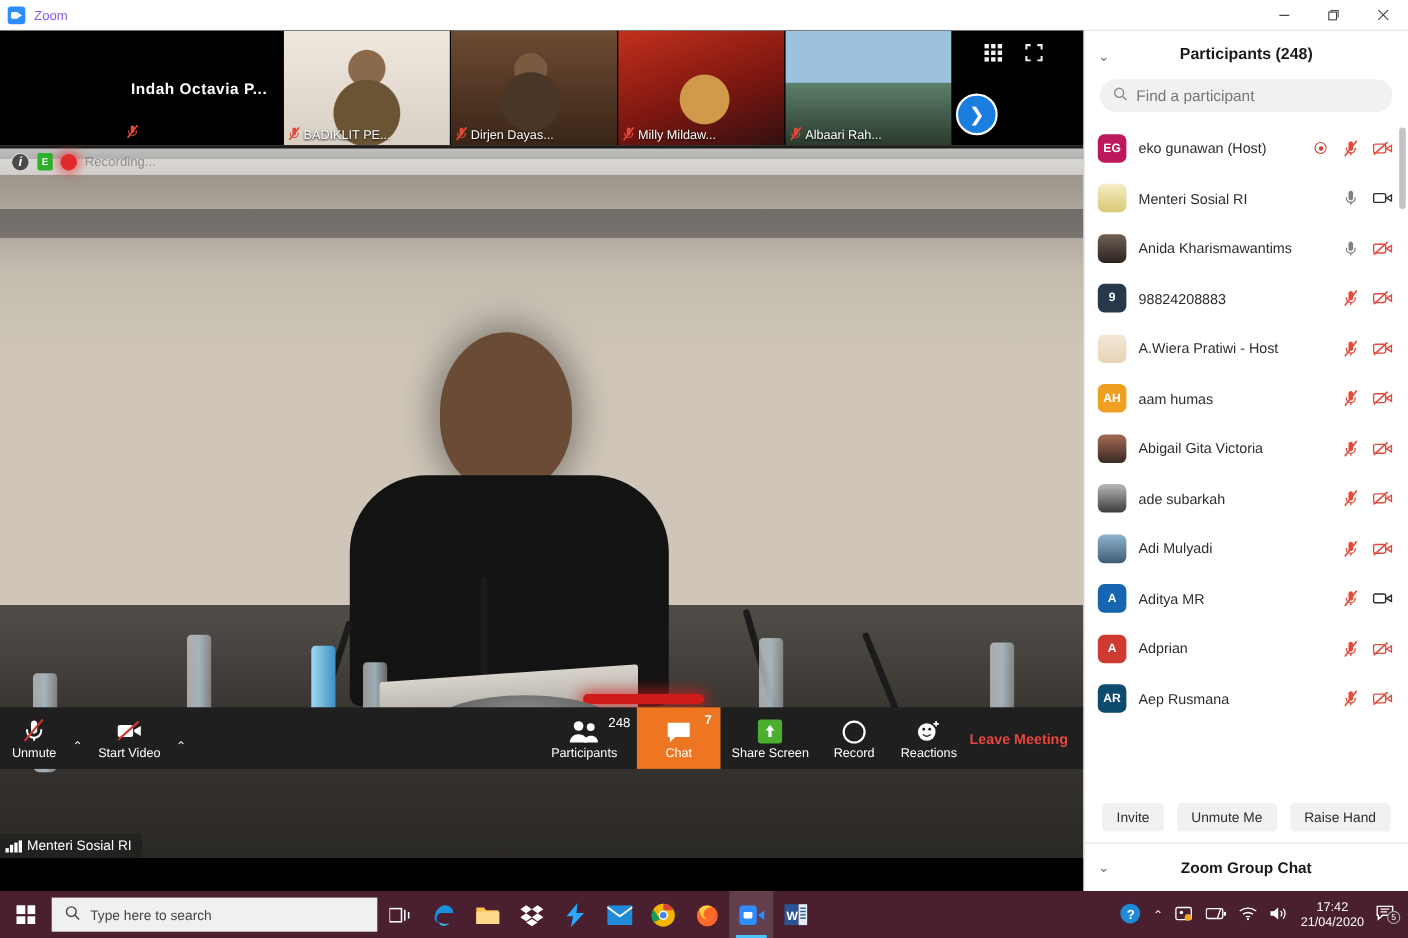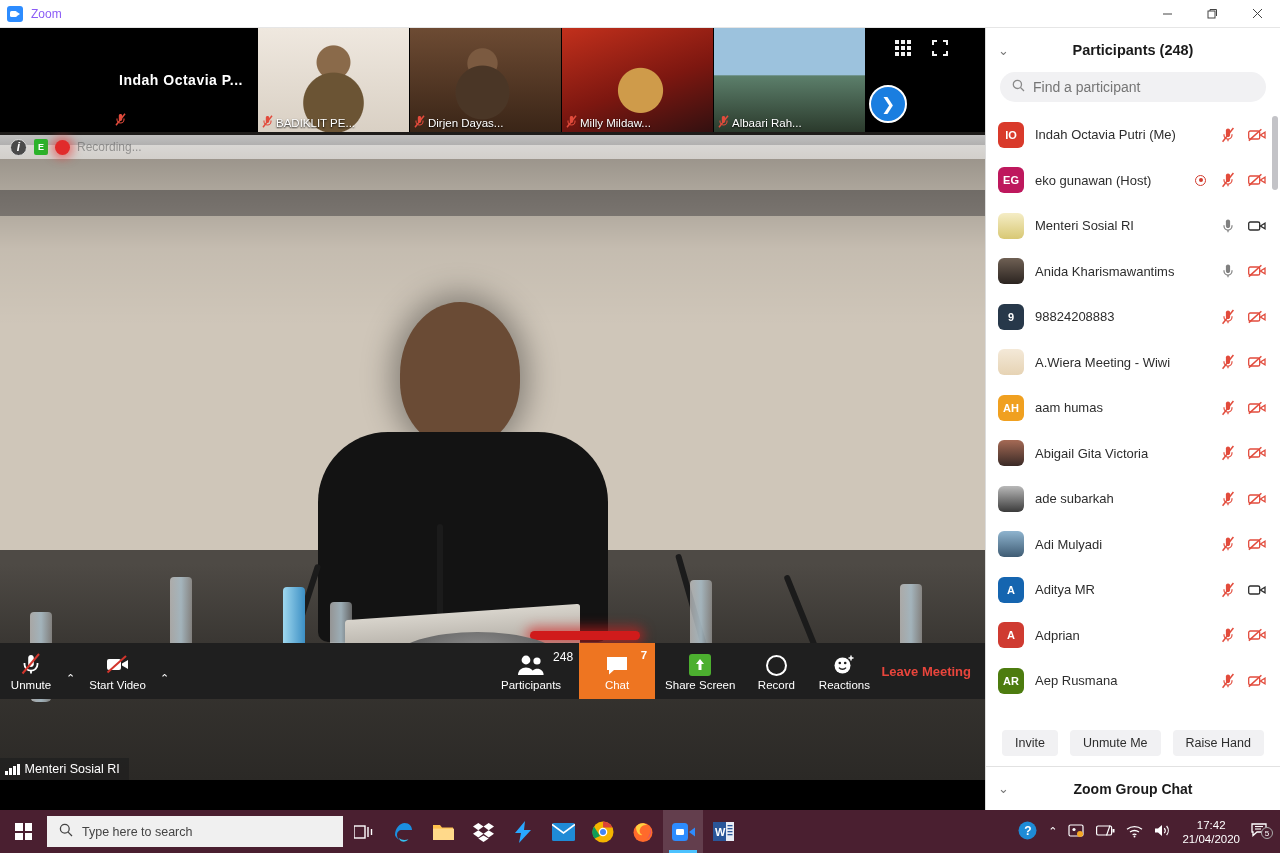--- a/index.html
+++ b/index.html
@@ -562,247 +562,228 @@
         <svg width="13" height="13" viewBox="0 0 13 13">
             <circle cx="5.4" cy="5.4" r="4.1" fill="none" stroke="#8a8a8a" stroke-width="1.3"></circle>
             <line x1="8.5" y1="8.5" x2="12" y2="12" stroke="#8a8a8a" stroke-width="1.3"></line>
           </svg>
       </span>
       <input placeholder="Find a participant" style="">
     </div>
 
     <div class="plist" id="plist">
       <div class="panel-scroll"></div>
-    <div class="prow">
-          <div class="avatar" style="background: rgb(217, 58, 43);">IO</div>
-          <div class="pname">Indah Octavia Putri (Me)</div>
+        <div class="prow">
+          <div class="avatar" style="background: #be185d; text-align: right;">EG</div>
+          <div class="pname">eko gunawan (Host)</div>
+          <span class="host-dot"></span>
           <span class="pico">
             <svg width="14" height="16" viewBox="0 0 14 16">
               <path d="M7 1.5c1.2 0 2.1.9 2.1 2.1v4.3c0 1.2-.9 2.1-2.1 2.1S4.9 9.1 4.9 7.9V3.6C4.9 2.4 5.8 1.5 7 1.5z" fill="#e24b3c"></path>
               <path d="M3 7.3v.8c0 2.2 1.8 4 4 4s4-1.8 4-4v-.8" fill="none" stroke="#e24b3c" stroke-width="1.2"></path>
               <line x1="7" y1="12.1" x2="7" y2="14.3" stroke="#e24b3c" stroke-width="1.2"></line>
               <line x1="1.6" y1="14.8" x2="12.4" y2="1" stroke="#e24b3c" stroke-width="1.5"></line>
             </svg>
           </span>
           <span class="pico">
             <svg width="18" height="14" viewBox="0 0 18 14">
               <rect x="0.7" y="3" width="11" height="8" rx="1.6" fill="none" stroke="#e24b3c" stroke-width="1.3"></rect>
               <path d="M12.4 7 L17 4.2v5.6z" fill="none" stroke="#e24b3c" stroke-width="1.3"></path>
               <line x1="0.8" y1="12.6" x2="13.4" y2="1.2" stroke="#e24b3c" stroke-width="1.5"></line>
             </svg>
           </span>
         </div>
         <div class="prow">
-          <div class="avatar" style="background: #be185d; text-align: right;">EG</div>
-          <div class="pname">eko gunawan (Host)</div>
-          <span class="host-dot"></span>
+          <div class="avatar" style="background: linear-gradient(rgb(245, 237, 198), rgb(216, 200, 116));"></div>
+          <div class="pname">Menteri Sosial RI</div>
+          <span class="pico">
+            <svg width="14" height="16" viewBox="0 0 14 16">
+              <path d="M7 1.5c1.2 0 2.1.9 2.1 2.1v4.3c0 1.2-.9 2.1-2.1 2.1S4.9 9.1 4.9 7.9V3.6C4.9 2.4 5.8 1.5 7 1.5z" fill="#808080"></path>
+              <path d="M3 7.3v.8c0 2.2 1.8 4 4 4s4-1.8 4-4v-.8" fill="none" stroke="#808080" stroke-width="1.2"></path>
+              <line x1="7" y1="12.1" x2="7" y2="14.3" stroke="#808080" stroke-width="1.2"></line>
+            </svg>
+          </span>
+          <span class="pico">
+            <svg width="18" height="14" viewBox="0 0 18 14">
+              <rect x="0.7" y="3" width="11" height="8" rx="1.6" fill="none" stroke="#2d2d2d" stroke-width="1.3"></rect>
+              <path d="M12.4 7 L17 4.2v5.6z" fill="none" stroke="#2d2d2d" stroke-width="1.3"></path>
+            </svg>
+          </span>
+        </div>
+        <div class="prow">
+          <div class="avatar" style="background: linear-gradient(rgb(111, 96, 84), rgb(43, 36, 32));"></div>
+          <div class="pname">Anida Kharismawantims</div>
+          <span class="pico">
+            <svg width="14" height="16" viewBox="0 0 14 16">
+              <path d="M7 1.5c1.2 0 2.1.9 2.1 2.1v4.3c0 1.2-.9 2.1-2.1 2.1S4.9 9.1 4.9 7.9V3.6C4.9 2.4 5.8 1.5 7 1.5z" fill="#808080"></path>
+              <path d="M3 7.3v.8c0 2.2 1.8 4 4 4s4-1.8 4-4v-.8" fill="none" stroke="#808080" stroke-width="1.2"></path>
+              <line x1="7" y1="12.1" x2="7" y2="14.3" stroke="#808080" stroke-width="1.2"></line>
+            </svg>
+          </span>
+          <span class="pico">
+            <svg width="18" height="14" viewBox="0 0 18 14">
+              <rect x="0.7" y="3" width="11" height="8" rx="1.6" fill="none" stroke="#e24b3c" stroke-width="1.3"></rect>
+              <path d="M12.4 7 L17 4.2v5.6z" fill="none" stroke="#e24b3c" stroke-width="1.3"></path>
+              <line x1="0.8" y1="12.6" x2="13.4" y2="1.2" stroke="#e24b3c" stroke-width="1.5"></line>
+            </svg>
+          </span>
+        </div>
+        <div class="prow">
+          <div class="avatar" style="background: rgb(39, 56, 74);">9</div>
+          <div class="pname">98824208883</div>
           <span class="pico">
             <svg width="14" height="16" viewBox="0 0 14 16">
               <path d="M7 1.5c1.2 0 2.1.9 2.1 2.1v4.3c0 1.2-.9 2.1-2.1 2.1S4.9 9.1 4.9 7.9V3.6C4.9 2.4 5.8 1.5 7 1.5z" fill="#e24b3c"></path>
               <path d="M3 7.3v.8c0 2.2 1.8 4 4 4s4-1.8 4-4v-.8" fill="none" stroke="#e24b3c" stroke-width="1.2"></path>
               <line x1="7" y1="12.1" x2="7" y2="14.3" stroke="#e24b3c" stroke-width="1.2"></line>
               <line x1="1.6" y1="14.8" x2="12.4" y2="1" stroke="#e24b3c" stroke-width="1.5"></line>
             </svg>
           </span>
           <span class="pico">
             <svg width="18" height="14" viewBox="0 0 18 14">
               <rect x="0.7" y="3" width="11" height="8" rx="1.6" fill="none" stroke="#e24b3c" stroke-width="1.3"></rect>
               <path d="M12.4 7 L17 4.2v5.6z" fill="none" stroke="#e24b3c" stroke-width="1.3"></path>
               <line x1="0.8" y1="12.6" x2="13.4" y2="1.2" stroke="#e24b3c" stroke-width="1.5"></line>
             </svg>
           </span>
         </div>
         <div class="prow">
-          <div class="avatar" style="background: linear-gradient(rgb(245, 237, 198), rgb(216, 200, 116));"></div>
-          <div class="pname">Menteri Sosial RI</div>
-          <span class="pico">
-            <svg width="14" height="16" viewBox="0 0 14 16">
-              <path d="M7 1.5c1.2 0 2.1.9 2.1 2.1v4.3c0 1.2-.9 2.1-2.1 2.1S4.9 9.1 4.9 7.9V3.6C4.9 2.4 5.8 1.5 7 1.5z" fill="#808080"></path>
-              <path d="M3 7.3v.8c0 2.2 1.8 4 4 4s4-1.8 4-4v-.8" fill="none" stroke="#808080" stroke-width="1.2"></path>
-              <line x1="7" y1="12.1" x2="7" y2="14.3" stroke="#808080" stroke-width="1.2"></line>
-            </svg>
-          </span>
-          <span class="pico">
-            <svg width="18" height="14" viewBox="0 0 18 14">
-              <rect x="0.7" y="3" width="11" height="8" rx="1.6" fill="none" stroke="#2d2d2d" stroke-width="1.3"></rect>
-              <path d="M12.4 7 L17 4.2v5.6z" fill="none" stroke="#2d2d2d" stroke-width="1.3"></path>
-            </svg>
-          </span>
-        </div>
-        <div class="prow">
-          <div class="avatar" style="background: linear-gradient(rgb(111, 96, 84), rgb(43, 36, 32));"></div>
-          <div class="pname">Anida Kharismawantims</div>
-          <span class="pico">
-            <svg width="14" height="16" viewBox="0 0 14 16">
-              <path d="M7 1.5c1.2 0 2.1.9 2.1 2.1v4.3c0 1.2-.9 2.1-2.1 2.1S4.9 9.1 4.9 7.9V3.6C4.9 2.4 5.8 1.5 7 1.5z" fill="#808080"></path>
-              <path d="M3 7.3v.8c0 2.2 1.8 4 4 4s4-1.8 4-4v-.8" fill="none" stroke="#808080" stroke-width="1.2"></path>
-              <line x1="7" y1="12.1" x2="7" y2="14.3" stroke="#808080" stroke-width="1.2"></line>
-            </svg>
-          </span>
-          <span class="pico">
-            <svg width="18" height="14" viewBox="0 0 18 14">
-              <rect x="0.7" y="3" width="11" height="8" rx="1.6" fill="none" stroke="#e24b3c" stroke-width="1.3"></rect>
-              <path d="M12.4 7 L17 4.2v5.6z" fill="none" stroke="#e24b3c" stroke-width="1.3"></path>
-              <line x1="0.8" y1="12.6" x2="13.4" y2="1.2" stroke="#e24b3c" stroke-width="1.5"></line>
-            </svg>
-          </span>
-        </div>
-        <div class="prow">
-          <div class="avatar" style="background: rgb(39, 56, 74);">9</div>
-          <div class="pname">98824208883</div>
+          <div class="avatar" style="background: linear-gradient(rgb(244, 233, 216), rgb(230, 211, 180));"></div>
+          <div class="pname">A.Wiera Pratiwi - Host</div>
           <span class="pico">
             <svg width="14" height="16" viewBox="0 0 14 16">
               <path d="M7 1.5c1.2 0 2.1.9 2.1 2.1v4.3c0 1.2-.9 2.1-2.1 2.1S4.9 9.1 4.9 7.9V3.6C4.9 2.4 5.8 1.5 7 1.5z" fill="#e24b3c"></path>
               <path d="M3 7.3v.8c0 2.2 1.8 4 4 4s4-1.8 4-4v-.8" fill="none" stroke="#e24b3c" stroke-width="1.2"></path>
               <line x1="7" y1="12.1" x2="7" y2="14.3" stroke="#e24b3c" stroke-width="1.2"></line>
               <line x1="1.6" y1="14.8" x2="12.4" y2="1" stroke="#e24b3c" stroke-width="1.5"></line>
             </svg>
           </span>
           <span class="pico">
             <svg width="18" height="14" viewBox="0 0 18 14">
               <rect x="0.7" y="3" width="11" height="8" rx="1.6" fill="none" stroke="#e24b3c" stroke-width="1.3"></rect>
               <path d="M12.4 7 L17 4.2v5.6z" fill="none" stroke="#e24b3c" stroke-width="1.3"></path>
               <line x1="0.8" y1="12.6" x2="13.4" y2="1.2" stroke="#e24b3c" stroke-width="1.5"></line>
             </svg>
           </span>
         </div>
         <div class="prow">
-          <div class="avatar" style="background: linear-gradient(rgb(244, 233, 216), rgb(230, 211, 180));"></div>
-          <div class="pname">A.Wiera Meeting - Wiwi</div>
+          <div class="avatar" style="background: rgb(240, 160, 32);">AH</div>
+          <div class="pname">aam humas</div>
           <span class="pico">
             <svg width="14" height="16" viewBox="0 0 14 16">
               <path d="M7 1.5c1.2 0 2.1.9 2.1 2.1v4.3c0 1.2-.9 2.1-2.1 2.1S4.9 9.1 4.9 7.9V3.6C4.9 2.4 5.8 1.5 7 1.5z" fill="#e24b3c"></path>
               <path d="M3 7.3v.8c0 2.2 1.8 4 4 4s4-1.8 4-4v-.8" fill="none" stroke="#e24b3c" stroke-width="1.2"></path>
               <line x1="7" y1="12.1" x2="7" y2="14.3" stroke="#e24b3c" stroke-width="1.2"></line>
               <line x1="1.6" y1="14.8" x2="12.4" y2="1" stroke="#e24b3c" stroke-width="1.5"></line>
             </svg>
           </span>
           <span class="pico">
             <svg width="18" height="14" viewBox="0 0 18 14">
               <rect x="0.7" y="3" width="11" height="8" rx="1.6" fill="none" stroke="#e24b3c" stroke-width="1.3"></rect>
               <path d="M12.4 7 L17 4.2v5.6z" fill="none" stroke="#e24b3c" stroke-width="1.3"></path>
               <line x1="0.8" y1="12.6" x2="13.4" y2="1.2" stroke="#e24b3c" stroke-width="1.5"></line>
             </svg>
           </span>
         </div>
         <div class="prow">
-          <div class="avatar" style="background: rgb(240, 160, 32);">AH</div>
-          <div class="pname">aam humas</div>
+          <div class="avatar" style="background: linear-gradient(rgb(165, 106, 85), rgb(58, 42, 38));"></div>
+          <div class="pname">Abigail Gita Victoria</div>
           <span class="pico">
             <svg width="14" height="16" viewBox="0 0 14 16">
               <path d="M7 1.5c1.2 0 2.1.9 2.1 2.1v4.3c0 1.2-.9 2.1-2.1 2.1S4.9 9.1 4.9 7.9V3.6C4.9 2.4 5.8 1.5 7 1.5z" fill="#e24b3c"></path>
               <path d="M3 7.3v.8c0 2.2 1.8 4 4 4s4-1.8 4-4v-.8" fill="none" stroke="#e24b3c" stroke-width="1.2"></path>
               <line x1="7" y1="12.1" x2="7" y2="14.3" stroke="#e24b3c" stroke-width="1.2"></line>
               <line x1="1.6" y1="14.8" x2="12.4" y2="1" stroke="#e24b3c" stroke-width="1.5"></line>
             </svg>
           </span>
           <span class="pico">
             <svg width="18" height="14" viewBox="0 0 18 14">
               <rect x="0.7" y="3" width="11" height="8" rx="1.6" fill="none" stroke="#e24b3c" stroke-width="1.3"></rect>
               <path d="M12.4 7 L17 4.2v5.6z" fill="none" stroke="#e24b3c" stroke-width="1.3"></path>
               <line x1="0.8" y1="12.6" x2="13.4" y2="1.2" stroke="#e24b3c" stroke-width="1.5"></line>
             </svg>
           </span>
         </div>
         <div class="prow">
-          <div class="avatar" style="background: linear-gradient(rgb(165, 106, 85), rgb(58, 42, 38));"></div>
-          <div class="pname">Abigail Gita Victoria</div>
+          <div class="avatar" style="background: linear-gradient(rgb(185, 185, 185), rgb(59, 59, 59));"></div>
+          <div class="pname">ade subarkah</div>
           <span class="pico">
             <svg width="14" height="16" viewBox="0 0 14 16">
               <path d="M7 1.5c1.2 0 2.1.9 2.1 2.1v4.3c0 1.2-.9 2.1-2.1 2.1S4.9 9.1 4.9 7.9V3.6C4.9 2.4 5.8 1.5 7 1.5z" fill="#e24b3c"></path>
               <path d="M3 7.3v.8c0 2.2 1.8 4 4 4s4-1.8 4-4v-.8" fill="none" stroke="#e24b3c" stroke-width="1.2"></path>
               <line x1="7" y1="12.1" x2="7" y2="14.3" stroke="#e24b3c" stroke-width="1.2"></line>
               <line x1="1.6" y1="14.8" x2="12.4" y2="1" stroke="#e24b3c" stroke-width="1.5"></line>
             </svg>
           </span>
           <span class="pico">
             <svg width="18" height="14" viewBox="0 0 18 14">
               <rect x="0.7" y="3" width="11" height="8" rx="1.6" fill="none" stroke="#e24b3c" stroke-width="1.3"></rect>
               <path d="M12.4 7 L17 4.2v5.6z" fill="none" stroke="#e24b3c" stroke-width="1.3"></path>
               <line x1="0.8" y1="12.6" x2="13.4" y2="1.2" stroke="#e24b3c" stroke-width="1.5"></line>
             </svg>
           </span>
         </div>
         <div class="prow">
-          <div class="avatar" style="background: linear-gradient(rgb(185, 185, 185), rgb(59, 59, 59));"></div>
-          <div class="pname">ade subarkah</div>
+          <div class="avatar" style="background: linear-gradient(rgb(143, 180, 207), rgb(63, 92, 116));"></div>
+          <div class="pname">Adi Mulyadi</div>
           <span class="pico">
             <svg width="14" height="16" viewBox="0 0 14 16">
               <path d="M7 1.5c1.2 0 2.1.9 2.1 2.1v4.3c0 1.2-.9 2.1-2.1 2.1S4.9 9.1 4.9 7.9V3.6C4.9 2.4 5.8 1.5 7 1.5z" fill="#e24b3c"></path>
               <path d="M3 7.3v.8c0 2.2 1.8 4 4 4s4-1.8 4-4v-.8" fill="none" stroke="#e24b3c" stroke-width="1.2"></path>
               <line x1="7" y1="12.1" x2="7" y2="14.3" stroke="#e24b3c" stroke-width="1.2"></line>
               <line x1="1.6" y1="14.8" x2="12.4" y2="1" stroke="#e24b3c" stroke-width="1.5"></line>
             </svg>
           </span>
           <span class="pico">
             <svg width="18" height="14" viewBox="0 0 18 14">
               <rect x="0.7" y="3" width="11" height="8" rx="1.6" fill="none" stroke="#e24b3c" stroke-width="1.3"></rect>
               <path d="M12.4 7 L17 4.2v5.6z" fill="none" stroke="#e24b3c" stroke-width="1.3"></path>
               <line x1="0.8" y1="12.6" x2="13.4" y2="1.2" stroke="#e24b3c" stroke-width="1.5"></line>
             </svg>
           </span>
         </div>
         <div class="prow">
-          <div class="avatar" style="background: linear-gradient(rgb(143, 180, 207), rgb(63, 92, 116));"></div>
-          <div class="pname">Adi Mulyadi</div>
+          <div class="avatar" style="background: rgb(21, 101, 176);">A</div>
+          <div class="pname">Aditya MR</div>
           <span class="pico">
             <svg width="14" height="16" viewBox="0 0 14 16">
               <path d="M7 1.5c1.2 0 2.1.9 2.1 2.1v4.3c0 1.2-.9 2.1-2.1 2.1S4.9 9.1 4.9 7.9V3.6C4.9 2.4 5.8 1.5 7 1.5z" fill="#e24b3c"></path>
               <path d="M3 7.3v.8c0 2.2 1.8 4 4 4s4-1.8 4-4v-.8" fill="none" stroke="#e24b3c" stroke-width="1.2"></path>
               <line x1="7" y1="12.1" x2="7" y2="14.3" stroke="#e24b3c" stroke-width="1.2"></line>
               <line x1="1.6" y1="14.8" x2="12.4" y2="1" stroke="#e24b3c" stroke-width="1.5"></line>
             </svg>
           </span>
           <span class="pico">
             <svg width="18" height="14" viewBox="0 0 18 14">
-              <rect x="0.7" y="3" width="11" height="8" rx="1.6" fill="none" stroke="#e24b3c" stroke-width="1.3"></rect>
-              <path d="M12.4 7 L17 4.2v5.6z" fill="none" stroke="#e24b3c" stroke-width="1.3"></path>
-              <line x1="0.8" y1="12.6" x2="13.4" y2="1.2" stroke="#e24b3c" stroke-width="1.5"></line>
-            </svg>
-          </span>
-        </div>
-        <div class="prow">
-          <div class="avatar" style="background: rgb(21, 101, 176);">A</div>
-          <div class="pname">Aditya MR</div>
+              <rect x="0.7" y="3" width="11" height="8" rx="1.6" fill="none" stroke="#2d2d2d" stroke-width="1.3"></rect>
+              <path d="M12.4 7 L17 4.2v5.6z" fill="none" stroke="#2d2d2d" stroke-width="1.3"></path>
+            </svg>
+          </span>
+        </div>
+        <div class="prow">
+          <div class="avatar" style="background: rgb(207, 59, 49);">A</div>
+          <div class="pname">Adprian</div>
           <span class="pico">
             <svg width="14" height="16" viewBox="0 0 14 16">
               <path d="M7 1.5c1.2 0 2.1.9 2.1 2.1v4.3c0 1.2-.9 2.1-2.1 2.1S4.9 9.1 4.9 7.9V3.6C4.9 2.4 5.8 1.5 7 1.5z" fill="#e24b3c"></path>
               <path d="M3 7.3v.8c0 2.2 1.8 4 4 4s4-1.8 4-4v-.8" fill="none" stroke="#e24b3c" stroke-width="1.2"></path>
               <line x1="7" y1="12.1" x2="7" y2="14.3" stroke="#e24b3c" stroke-width="1.2"></line>
               <line x1="1.6" y1="14.8" x2="12.4" y2="1" stroke="#e24b3c" stroke-width="1.5"></line>
             </svg>
           </span>
           <span class="pico">
             <svg width="18" height="14" viewBox="0 0 18 14">
-              <rect x="0.7" y="3" width="11" height="8" rx="1.6" fill="none" stroke="#2d2d2d" stroke-width="1.3"></rect>
-              <path d="M12.4 7 L17 4.2v5.6z" fill="none" stroke="#2d2d2d" stroke-width="1.3"></path>
-            </svg>
-          </span>
-        </div>
-        <div class="prow">
-          <div class="avatar" style="background: rgb(207, 59, 49);">A</div>
-          <div class="pname">Adprian</div>
-          <span class="pico">
-            <svg width="14" height="16" viewBox="0 0 14 16">
-              <path d="M7 1.5c1.2 0 2.1.9 2.1 2.1v4.3c0 1.2-.9 2.1-2.1 2.1S4.9 9.1 4.9 7.9V3.6C4.9 2.4 5.8 1.5 7 1.5z" fill="#e24b3c"></path>
-              <path d="M3 7.3v.8c0 2.2 1.8 4 4 4s4-1.8 4-4v-.8" fill="none" stroke="#e24b3c" stroke-width="1.2"></path>
-              <line x1="7" y1="12.1" x2="7" y2="14.3" stroke="#e24b3c" stroke-width="1.2"></line>
-              <line x1="1.6" y1="14.8" x2="12.4" y2="1" stroke="#e24b3c" stroke-width="1.5"></line>
-            </svg>
-          </span>
-          <span class="pico">
-            <svg width="18" height="14" viewBox="0 0 18 14">
               <rect x="0.7" y="3" width="11" height="8" rx="1.6" fill="none" stroke="#e24b3c" stroke-width="1.3"></rect>
               <path d="M12.4 7 L17 4.2v5.6z" fill="none" stroke="#e24b3c" stroke-width="1.3"></path>
               <line x1="0.8" y1="12.6" x2="13.4" y2="1.2" stroke="#e24b3c" stroke-width="1.5"></line>
             </svg>
           </span>
         </div>
         <div class="prow">
-          <div class="avatar" style="background: #4d7c0f;">AR</div>
+          <div class="avatar" style="background: #0c4a6e;">AR</div>
           <div class="pname">Aep Rusmana</div>
           <span class="pico">
             <svg width="14" height="16" viewBox="0 0 14 16">
               <path d="M7 1.5c1.2 0 2.1.9 2.1 2.1v4.3c0 1.2-.9 2.1-2.1 2.1S4.9 9.1 4.9 7.9V3.6C4.9 2.4 5.8 1.5 7 1.5z" fill="#e24b3c"></path>
               <path d="M3 7.3v.8c0 2.2 1.8 4 4 4s4-1.8 4-4v-.8" fill="none" stroke="#e24b3c" stroke-width="1.2"></path>
               <line x1="7" y1="12.1" x2="7" y2="14.3" stroke="#e24b3c" stroke-width="1.2"></line>
               <line x1="1.6" y1="14.8" x2="12.4" y2="1" stroke="#e24b3c" stroke-width="1.5"></line>
             </svg>
           </span>
           <span class="pico">

